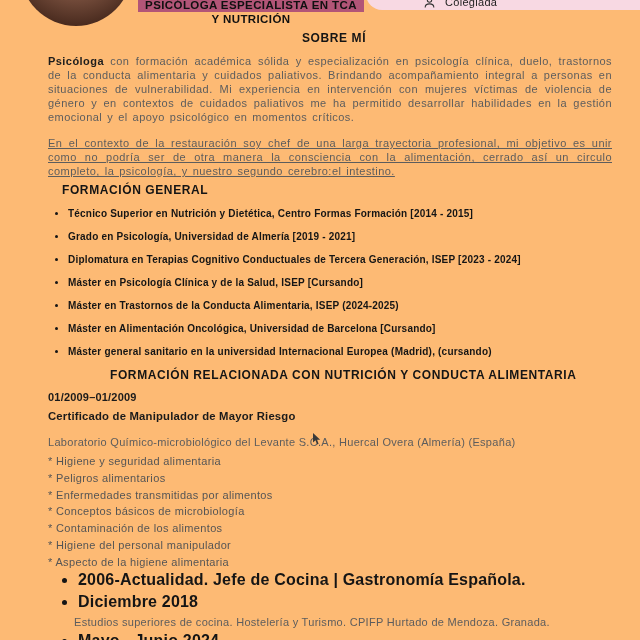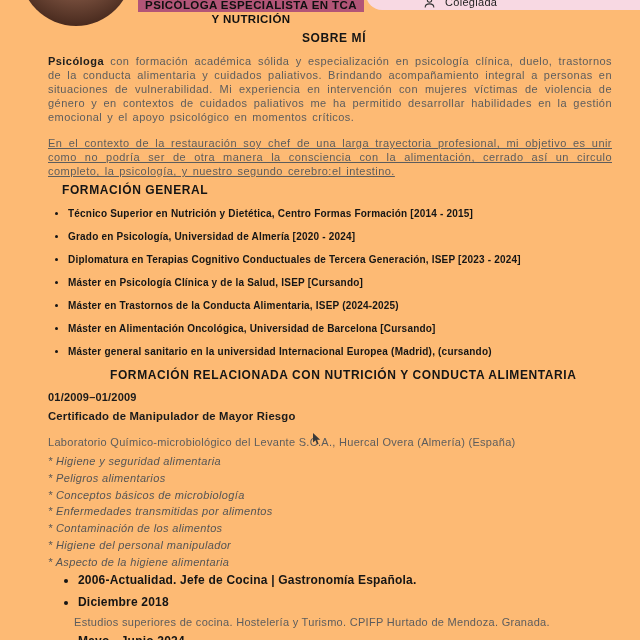--- a/index.html
+++ b/index.html
@@ -57,25 +57,25 @@
   ul.edu li {
     font-size:10px; font-weight:bold; letter-spacing:0.2px;
     line-height:14px; margin-bottom:9px; color:#151515;
   }
 
   .date-range  { font-size:11px; font-weight:bold; letter-spacing:0.2px; line-height:14px; margin-top:8px; }
   .cert-title  { font-size:11.3px; font-weight:bold; letter-spacing:0.2px; line-height:14px; margin-top:5px; }
   .cert-org    { font-size:11px; color:#5d5d5d; letter-spacing:0.3px; line-height:14px; margin-top:12px; }
 
   .topics { margin-top:4px; }
-  .topic  { font-size:11px; color:#555555; letter-spacing:0.35px; line-height:16.8px;font-style:italic; }
+  .topic  { font-size:11px; color:#555555; letter-spacing:0.35px; line-height:16.8px; }
 
   ul.exp { list-style:disc; margin:2px 0 0 0; padding-left:30px; }
   ul.exp li {
-    font-size:12px; font-weight:bold; letter-spacing:0.2px;
+    font-size:16px; font-weight:bold; letter-spacing:0.2px;
     line-height:14px; margin-bottom:8px; color:#151515;
   }
   ul.exp li:last-child { margin-bottom:0; }
   .studies-note { font-size:11px; color:#5d5d5d; letter-spacing:0.3px; line-height:14px; margin:6px 0 0 26px; }
   ul.exp2 { margin-top:5px; }
 
   .cursor-mark { position:absolute; left:312px; top:432px; width:10px; height:13px; }
 </style>
 </head>
 <body>
@@ -101,38 +101,38 @@
 
   <div class="content">
 
     <h2 class="sec h-sobre">SOBRE MÍ</h2>
     <p class="body-text p1"><span class="lead">Psicóloga</span><span> con formación académica sólida y especialización en psicología clínica, duelo, trastornos de la conducta alimentaria y cuidados paliativos. Brindando acompañamiento integral a personas en situaciones de vulnerabilidad. Mi experiencia en intervención con mujeres víctimas de violencia de género y en contextos de cuidados paliativos me ha permitido desarrollar habilidades en la gestión emocional y el apoyo psicológico en momentos críticos.</span></p>
     <p class="body-text p2">En el contexto de la restauración soy chef de una larga trayectoria profesional, mi objetivo es unir como no podría ser de otra manera la consciencia con la alimentación, cerrado así un circulo completo, la psicología, y nuestro segundo cerebro:el intestino.</p>
 
     <h2 class="sec h-formacion">FORMACIÓN GENERAL</h2>
     <ul class="edu">
       <li>Técnico Superior en Nutrición y Dietética, Centro Formas Formación [2014 - 2015]</li>
-      <li>Grado en Psicología, Universidad de Almería [2020 - 2024]</li>
+      <li>Grado en Psicología, Universidad de Almería [2019 - 2021]</li>
       <li>Diplomatura en Terapias Cognitivo Conductuales de Tercera Generación, ISEP [2023 - 2024]</li>
       <li>Máster en Psicología Clínica y de la Salud, ISEP [Cursando]</li>
       <li>Máster en Trastornos de la Conducta Alimentaria, ISEP (2024-2025)</li>
       <li>Máster en Alimentación Oncológica, Universidad de Barcelona [Cursando]</li>
       <li>Máster general sanitario en la universidad Internacional Europea (Madrid), (cursando)</li>
     </ul>
 
     <h2 class="sec h-nutricion">FORMACIÓN RELACIONADA CON NUTRICIÓN Y CONDUCTA ALIMENTARIA</h2>
     <p class="date-range">01/2009–01/2009</p>
     <p class="cert-title">Certificado de Manipulador de Mayor Riesgo</p>
     <p class="cert-org">Laboratorio Químico-microbiológico del Levante S.C.A., Huercal Overa (Almería) (España)</p>
 
     <div class="topics">
       <p class="topic">* Higiene y seguridad alimentaria</p>
       <p class="topic">* Peligros alimentarios</p>
+      <p class="topic">* Enfermedades transmitidas por alimentos</p>
       <p class="topic">* Conceptos básicos de microbiología</p>
-      <p class="topic">* Enfermedades transmitidas por alimentos</p>
       <p class="topic">* Contaminación de los alimentos</p>
       <p class="topic">* Higiene del personal manipulador</p>
       <p class="topic">* Aspecto de la higiene alimentaria</p>
     </div>
 
     <ul class="exp">
       <li>2006-Actualidad. Jefe de Cocina | Gastronomía Española.</li>
       <li>Diciembre 2018</li>
     </ul>
     <p class="studies-note">Estudios superiores de cocina. Hostelería y Turismo. CPIFP Hurtado de Mendoza. Granada.</p>

